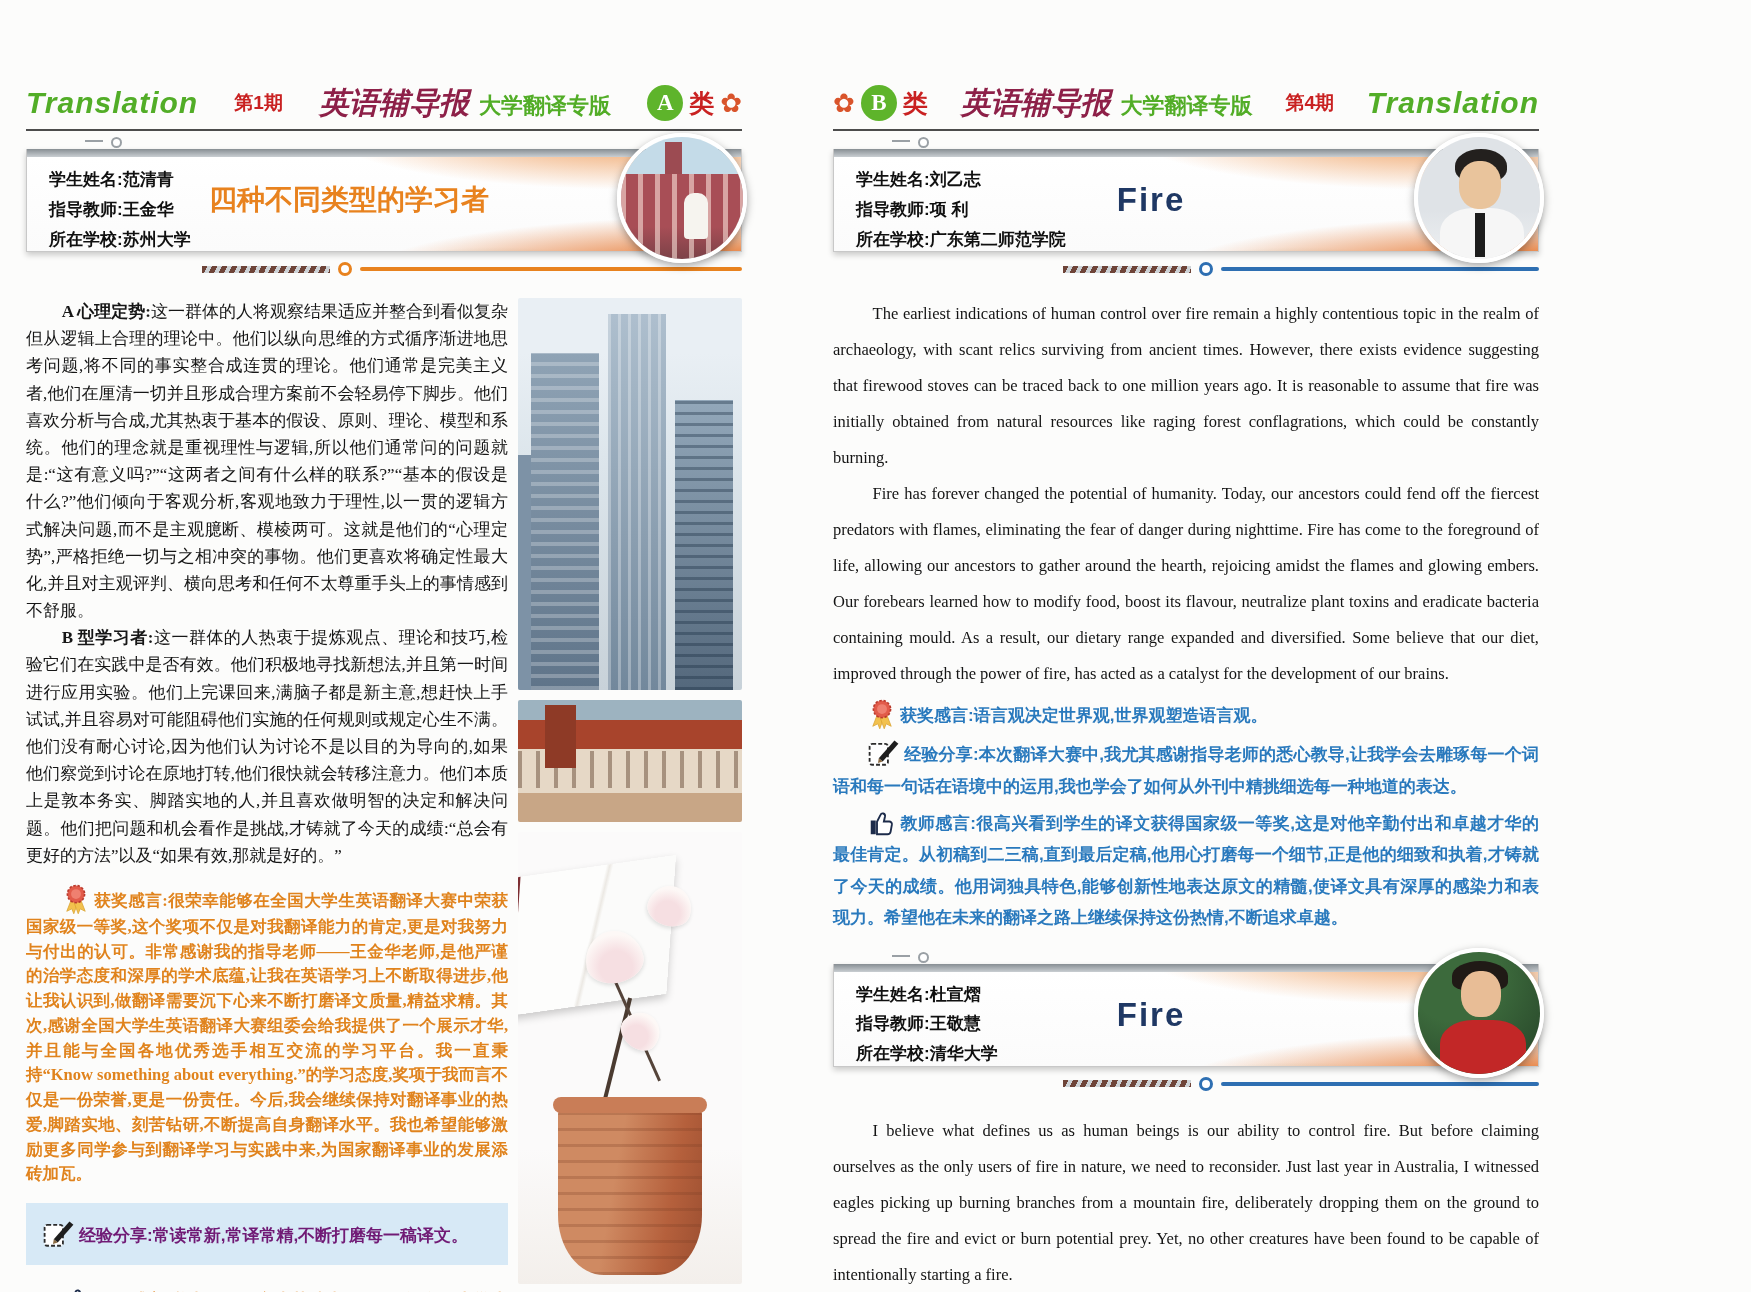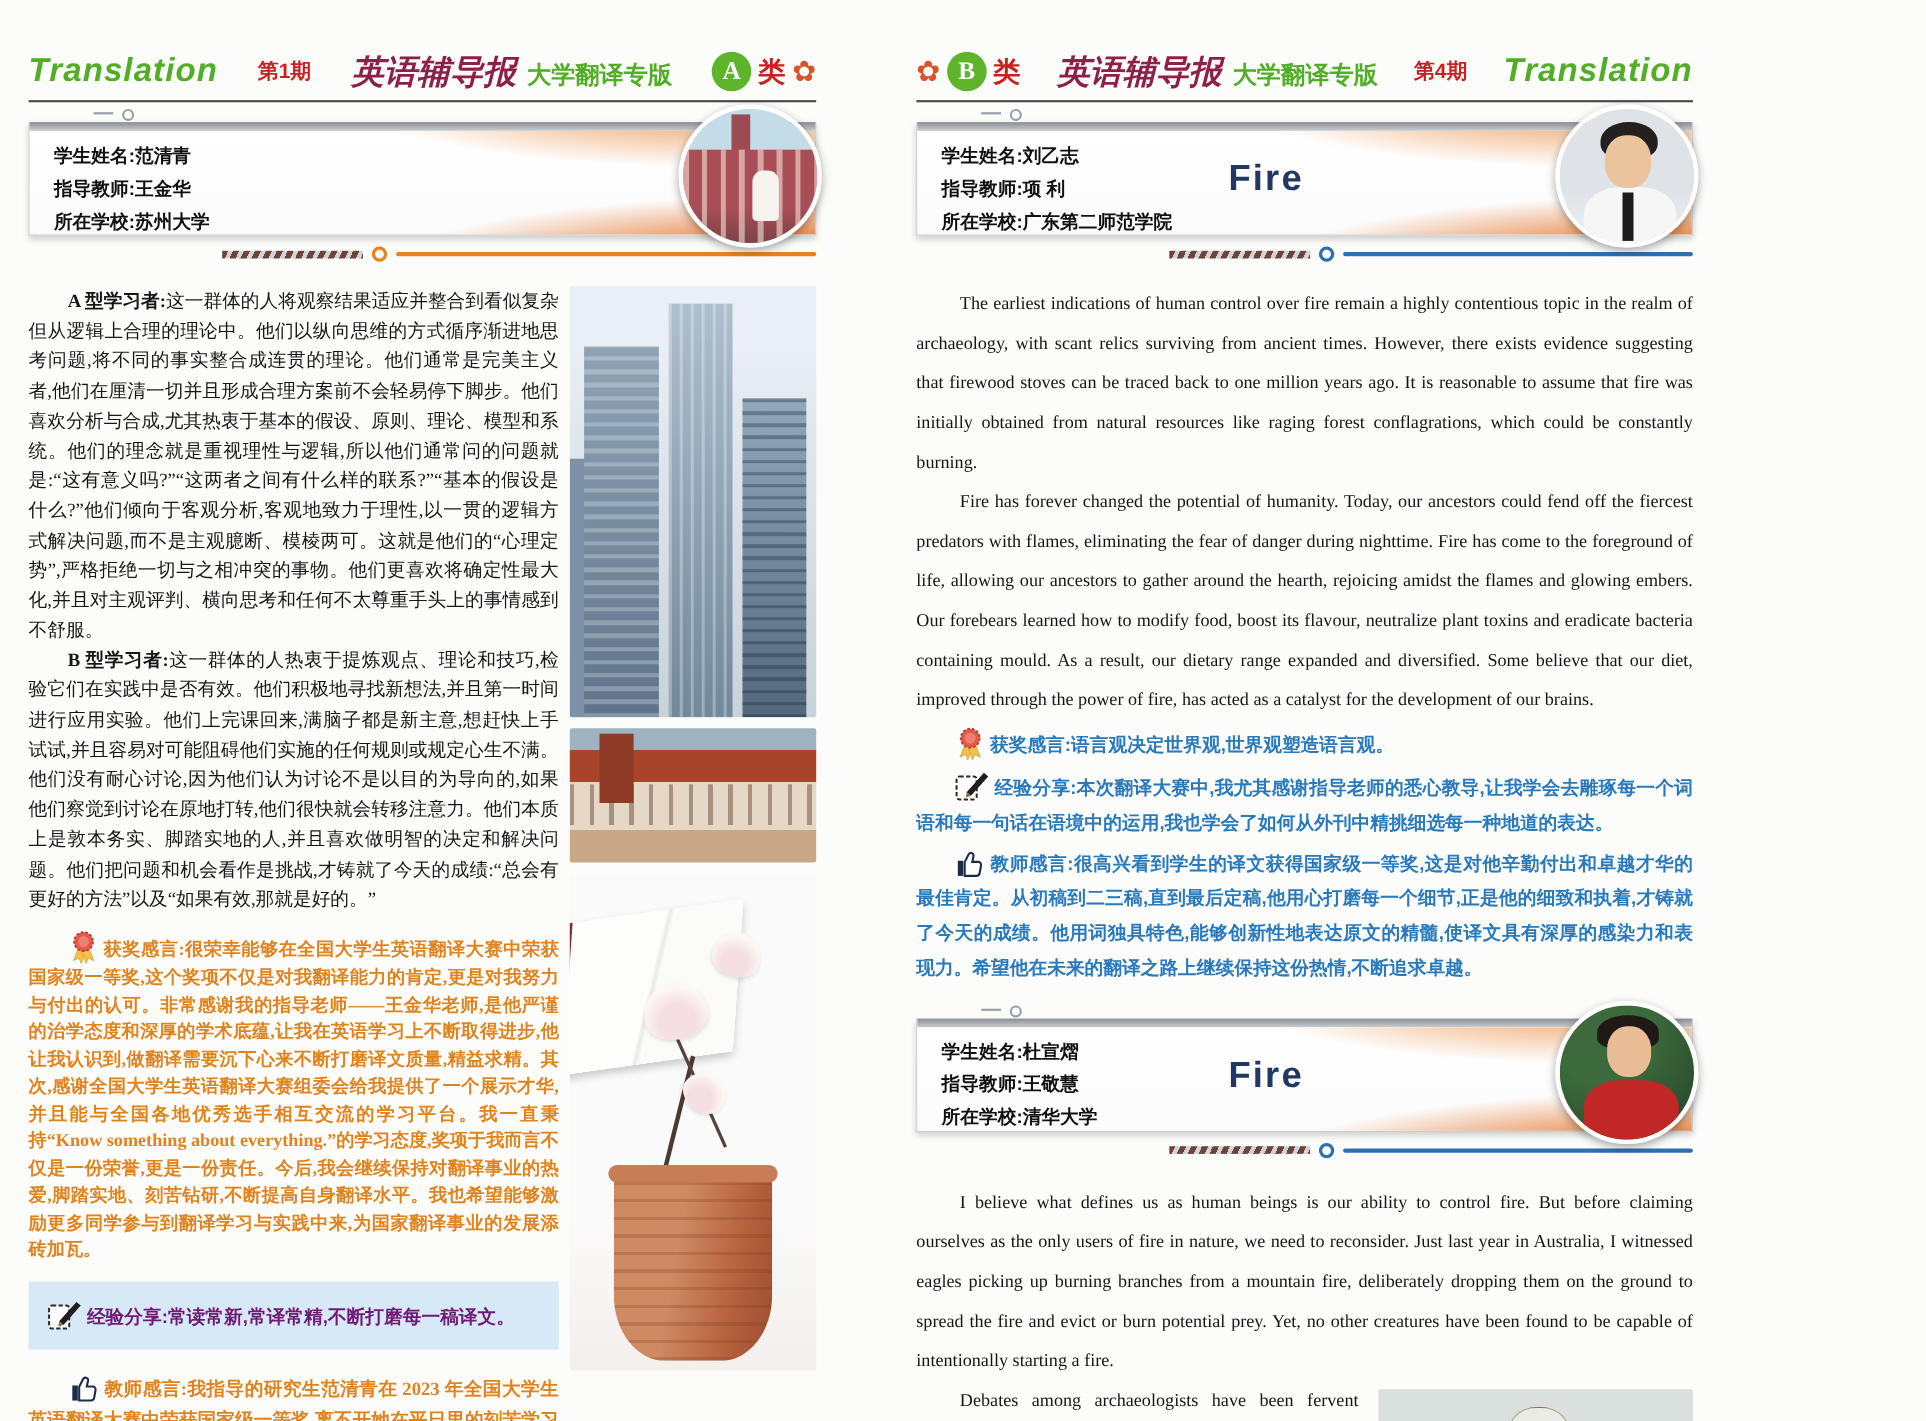--- a/index.html
+++ b/index.html
@@ -3,21 +3,21 @@
 <meta charset="utf-8">
 <style>
   html,body{margin:0;padding:0;}
   body{width:1751px;height:1292px;position:relative;background:#fcfcfb;overflow:hidden;
        font-family:"Liberation Sans",sans-serif;}
   .page{position:absolute;top:42px;}
   .page-l{left:26px;width:716px;}
   .page-r{left:833px;width:706px;}
 
   
-  .hdr{display:flex;align-items:center;justify-content:space-between;height:46px;}
+  .hdr{display:flex;align-items:center;justify-content:space-between;height:46px;margin-top:38px;}
   .brand{font-style:italic;font-weight:800;font-size:30px;color:#52ad27;letter-spacing:1px;}
   .issue{color:#c92121;font-weight:700;font-size:19px;}
   .masthead-group{display:flex;align-items:baseline;gap:10px;}
   .masthead{color:#8d2048;font-family:"DejaVu Serif",serif;font-style:italic;font-weight:700;font-size:30px;}
   .edition{color:#52ad27;font-weight:700;font-size:22px;}
   .badge-group{display:flex;align-items:center;gap:6px;}
   .badge{width:36px;height:36px;border-radius:50%;background:#5eb42b;color:#fff;display:flex;
          align-items:center;justify-content:center;font-family:"Liberation Serif",serif;
          font-weight:700;font-size:23px;}
   .cat{color:#c92121;font-weight:800;font-size:25px;}
@@ -169,36 +169,37 @@
 
   <section class="banner">
     <div class="tick"></div>
     <div class="topbar"></div>
     <div class="waves"></div>
     <div class="info">
       <div>学生姓名:范清青</div>
       <div>指导教师:王金华</div>
       <div>所在学校:苏州大学</div>
     </div>
+    <div class="btitle orange">四种不同类型的学习者</div>
     <div class="photo">
       <div class="campus-sky"></div>
       <div class="campus-twr"></div>
       <div class="campus-bldg"></div>
       <div class="campus-fig"></div>
     </div>
   </section>
   <div class="accent orange" style="padding-left:176px;">
     <div class="hatch"></div>
     <span class="ring"></span>
     <div class="bar"></div>
   </div>
 
   <div class="columns">
     <div class="text-col">
-      <p class="cn"><b>A 型学习者:</b><span>这一群体的人将观察结果适应并整合到看似复杂但从逻辑上合理的理论中。他们以纵向思维的方式循序渐进地思考问题,将不同的事实整合成连贯的理论。他们通常是完美主义者,他们在厘清一切并且形成合理方案前不会轻易停下脚步。他们喜欢分析与合成,尤其热衷于基本的假设、原则、理论、模型和系统。他们的理念就是重视理性与逻辑,所以他们通常问的问题就是:“这有意义吗?”“这两者之间有什么样的联系?”“基本的假设是什么?”他们倾向于客观分析,客观地致力于理性,以一贯的逻辑方式解决问题,而不是主观臆断、模棱两可。这就是他们的“心理定势”,严格拒绝一切与之相冲突的事物。他们更喜欢将确定性最大化,并且对主观评判、横向思考和任何不太尊重手头上的事情感到不舒服。</span></p>
+      <p class="cn"><b>A 心理定势:</b><span>这一群体的人将观察结果适应并整合到看似复杂但从逻辑上合理的理论中。他们以纵向思维的方式循序渐进地思考问题,将不同的事实整合成连贯的理论。他们通常是完美主义者,他们在厘清一切并且形成合理方案前不会轻易停下脚步。他们喜欢分析与合成,尤其热衷于基本的假设、原则、理论、模型和系统。他们的理念就是重视理性与逻辑,所以他们通常问的问题就是:“这有意义吗?”“这两者之间有什么样的联系?”“基本的假设是什么?”他们倾向于客观分析,客观地致力于理性,以一贯的逻辑方式解决问题,而不是主观臆断、模棱两可。这就是他们的“心理定势”,严格拒绝一切与之相冲突的事物。他们更喜欢将确定性最大化,并且对主观评判、横向思考和任何不太尊重手头上的事情感到不舒服。</span></p>
       <p class="cn"><b>B 型学习者:</b><span>这一群体的人热衷于提炼观点、理论和技巧,检验它们在实践中是否有效。他们积极地寻找新想法,并且第一时间进行应用实验。他们上完课回来,满脑子都是新主意,想赶快上手试试,并且容易对可能阻碍他们实施的任何规则或规定心生不满。他们没有耐心讨论,因为他们认为讨论不是以目的为导向的,如果他们察觉到讨论在原地打转,他们很快就会转移注意力。他们本质上是敦本务实、脚踏实地的人,并且喜欢做明智的决定和解决问题。他们把问题和机会看作是挑战,才铸就了今天的成绩:“总会有更好的方法”以及“如果有效,那就是好的。”</span></p>
 
       <p class="award-p"><svg class="icon" width="30" height="32" viewBox="0 0 24 26">
             <path d="M8 14 L4.5 23 L8.6 21 L10.2 25 L13.5 16 Z" fill="#f2c14e" stroke="#d9a22e" stroke-width=".6"></path>
             <path d="M16 14 L19.5 23 L15.4 21 L13.8 25 L10.5 16 Z" fill="#f2c14e" stroke="#d9a22e" stroke-width=".6"></path>
             <circle cx="12" cy="9" r="7" fill="#e25b4a" stroke="#b93a2c" stroke-width="1.3" stroke-dasharray="2 1.4"></circle>
             <circle cx="12" cy="9" r="4" fill="#ef8070"></circle>
           </svg><b>获奖感言:</b><span>很荣幸能够在全国大学生英语翻译大赛中荣获国家级一等奖,这个奖项不仅是对我翻译能力的肯定,更是对我努力与付出的认可。非常感谢我的指导老师——王金华老师,是他严谨的治学态度和深厚的学术底蕴,让我在英语学习上不断取得进步,他让我认识到,做翻译需要沉下心来不断打磨译文质量,精益求精。其次,感谢全国大学生英语翻译大赛组委会给我提供了一个展示才华,并且能与全国各地优秀选手相互交流的学习平台。我一直秉持“Know something about everything.”的学习态度,奖项于我而言不仅是一份荣誉,更是一份责任。今后,我会继续保持对翻译事业的热爱,脚踏实地、刻苦钻研,不断提高自身翻译水平。我也希望能够激励更多同学参与到翻译学习与实践中来,为国家翻译事业的发展添砖加瓦。</span></p>
 
       <div class="exp-box">

